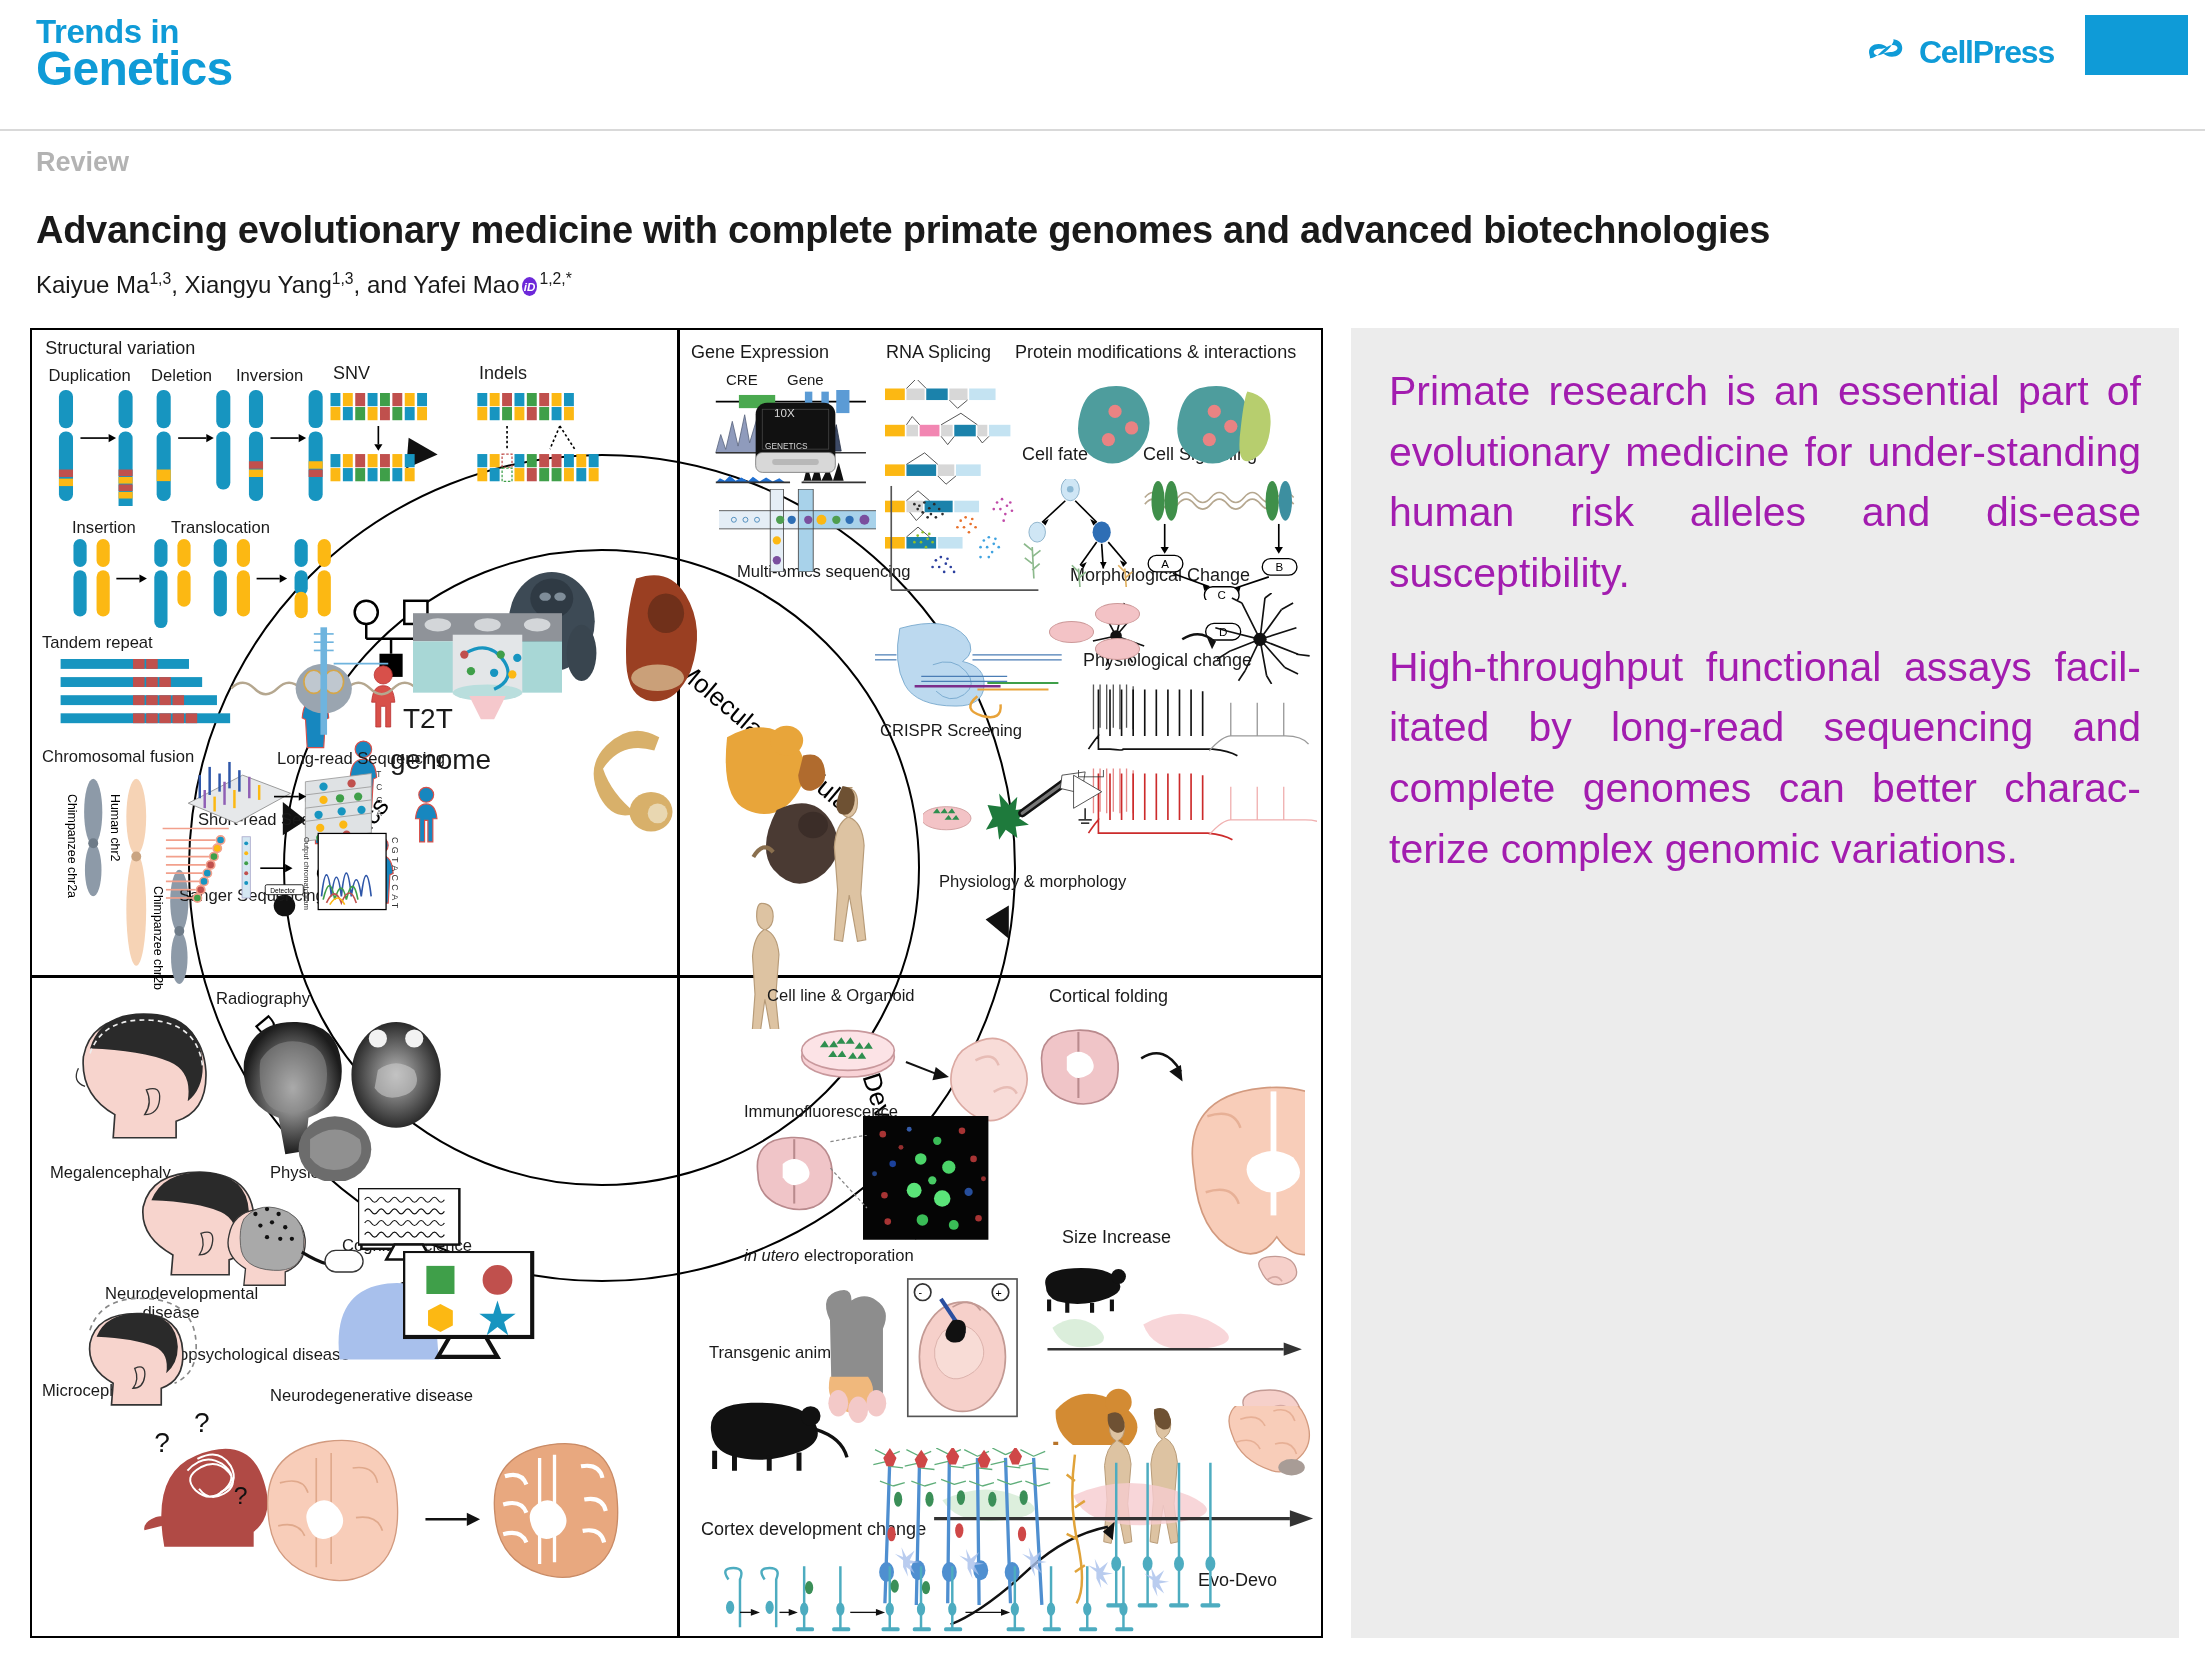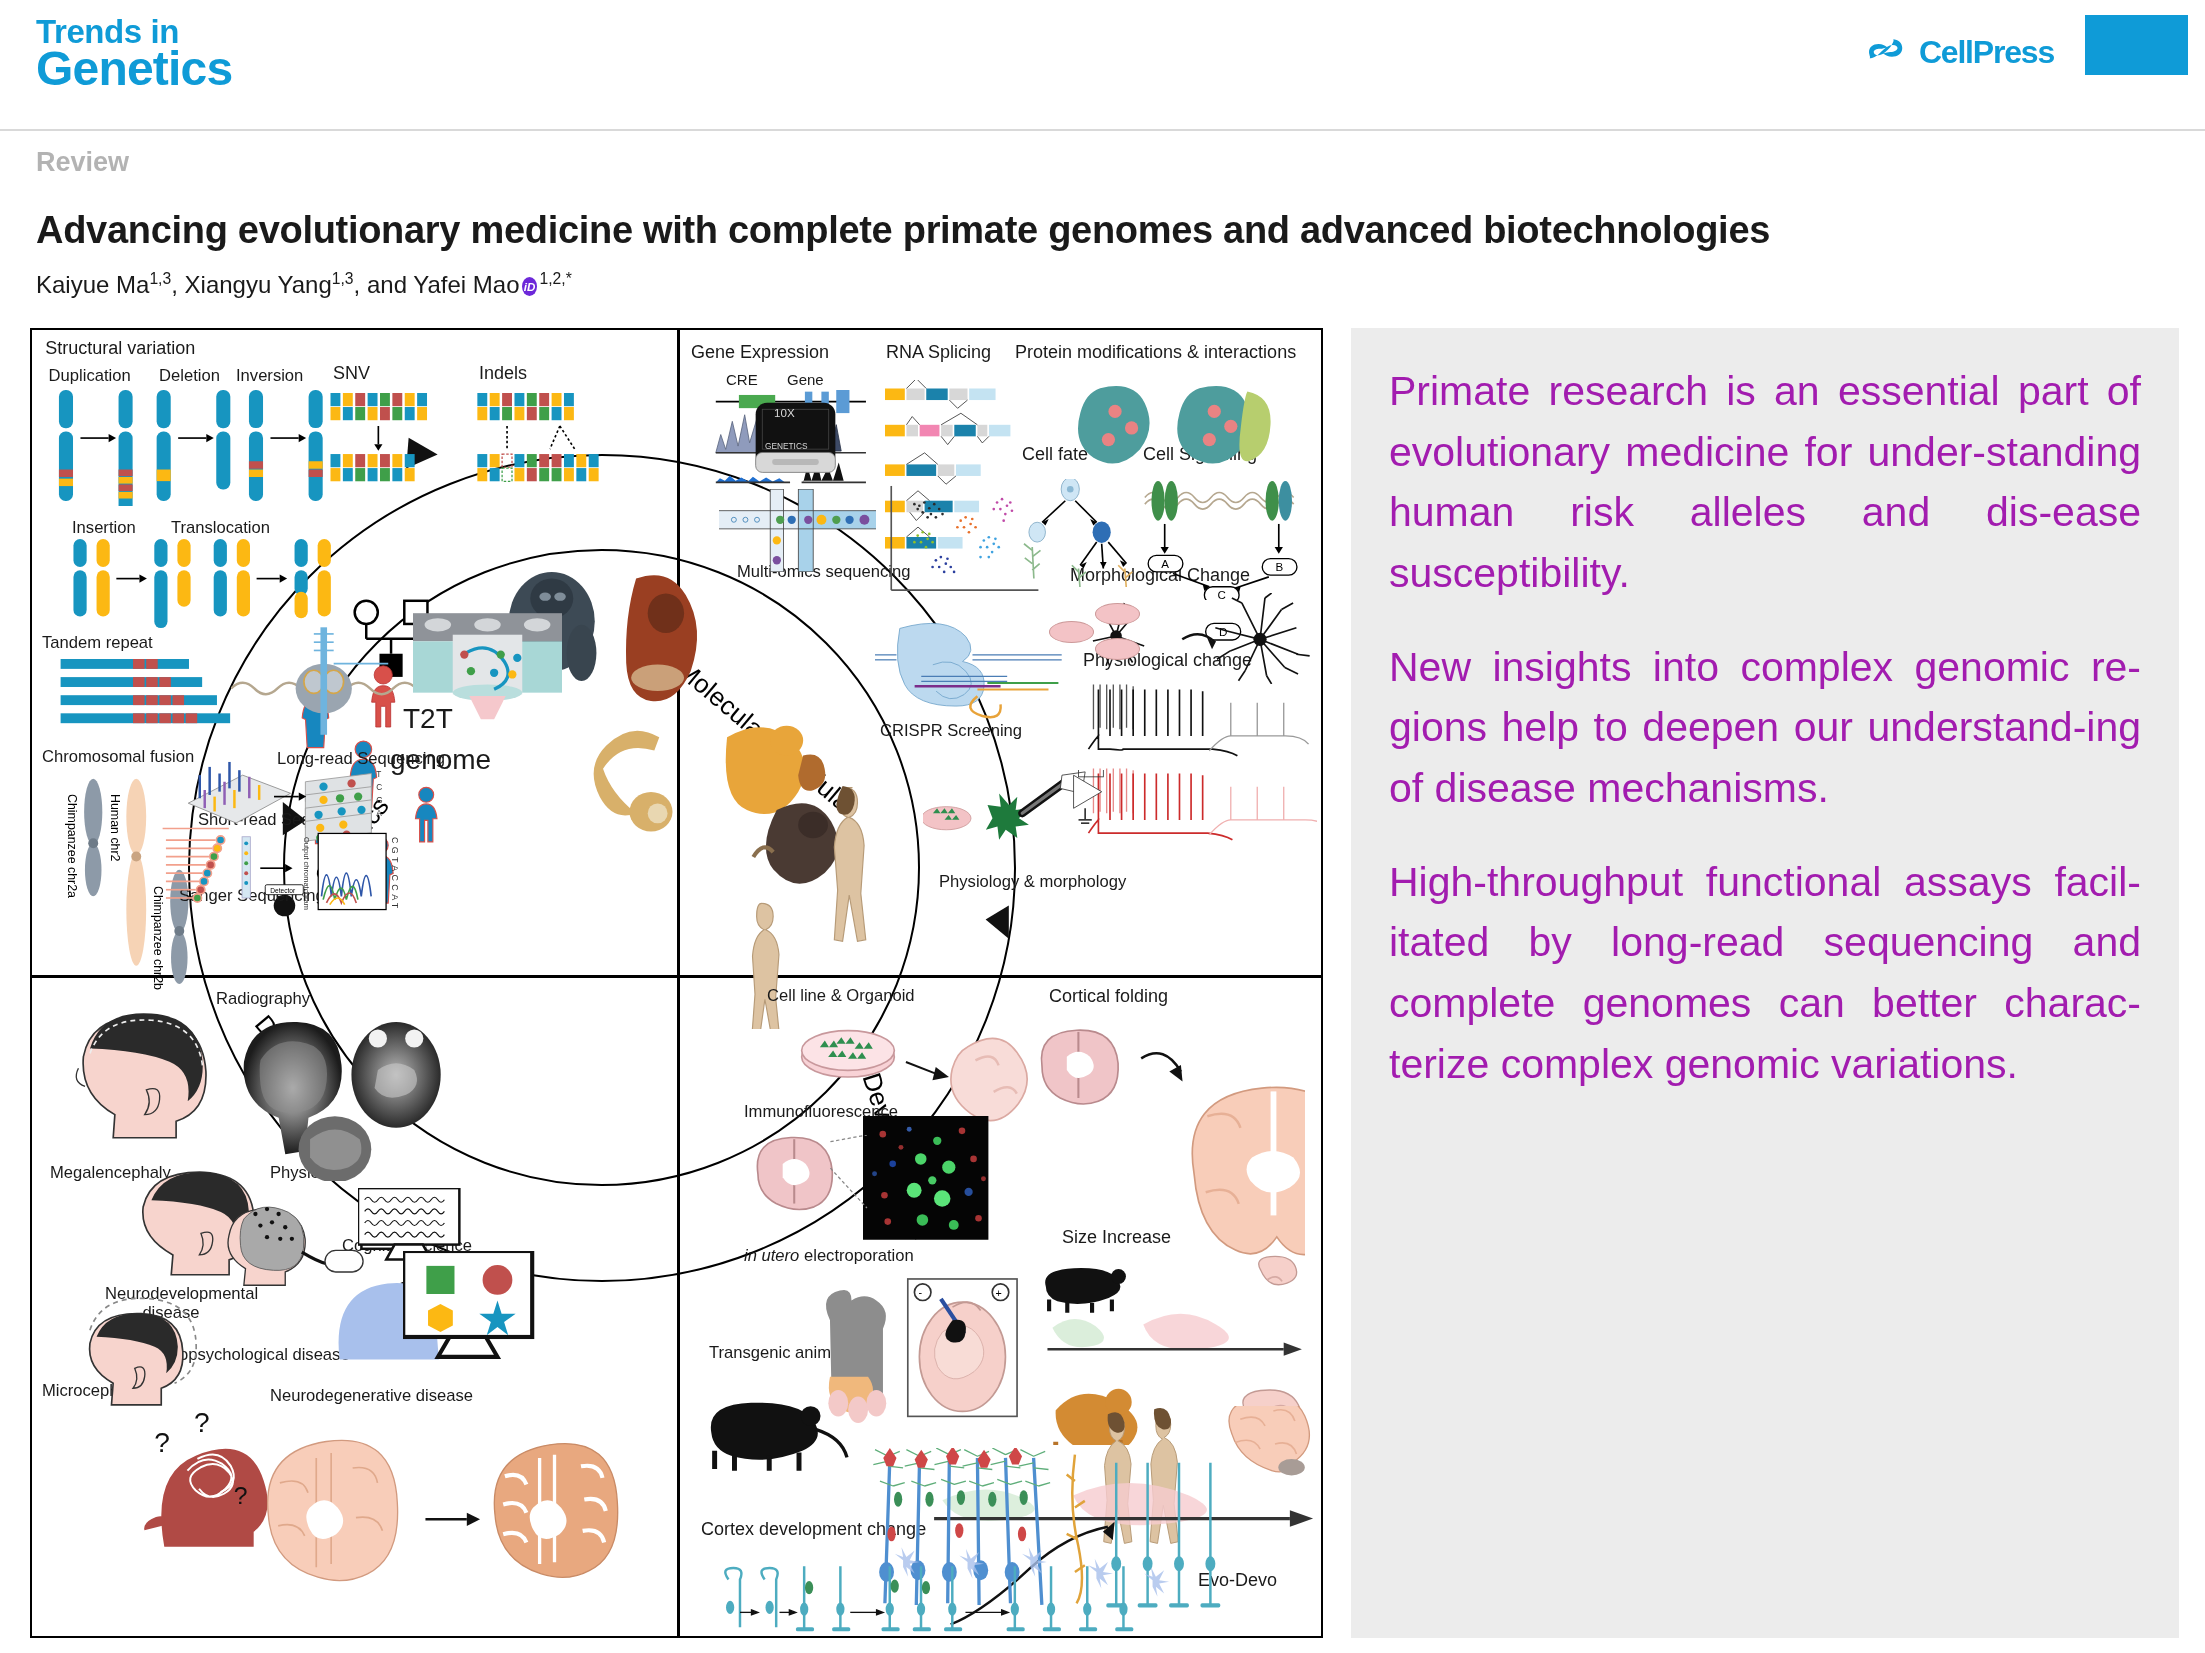--- a/index.html
+++ b/index.html
@@ -176,21 +176,21 @@
         <path d="M110 8 q16 0 16 18 q0 14 -10 18 q16 6 18 34 l-4 58 l6 56 l-10 2 l-10 -56 l-8 56 l-10 -2 l4 -60 l-4 -52 q2 -28 16 -36 q-10 -4 -10 -18 q0 -18 16 -18z" transform="translate(16,0)"></path>
         <path d="M46 58 q14 0 14 16 q0 12 -9 16 q14 6 16 30 l-4 52 l5 50 l-9 2 l-9 -50 l-7 50 l-9 -2 l4 -54 l-3 -46 q2 -25 14 -32 q-9 -4 -9 -16 q0 -16 6 -16z" transform="translate(-20,90)"></path>
       </g>
       <path d="M16 92 q12 -20 24 -6" fill="none" stroke="#8a6f4e" stroke-width="5"></path>
       <path d="M124 6 q18 2 14 22 q-4 16 -16 12 q-12 -6 2 -34z" fill="#6e5133"></path>
     </svg>
 
     <div class="fig-label sect-title" style="left:13.2px; top:8.3px;">Structural variation</div>
 
     <div class="fig-label md" style="left:16.6px; top:36px;">Duplication</div>
-    <div class="fig-label md" style="left:119px; top:36px;margin-left:8px;">Deletion</div>
+    <div class="fig-label md" style="left:119px; top:36px;">Deletion</div>
     <div class="fig-label md" style="left:204px; top:36px;">Inversion</div>
     <div class="fig-label md" style="left:40px; top:188px;">Insertion</div>
     <div class="fig-label md" style="left:139px; top:188px;">Translocation</div>
 
     <svg style="position:absolute;left:16.6px;top:60px;width:207px;height:116px" viewBox="0 0 250 140" width="207" height="116">
       <g>
         <rect x="12" y="0" width="17" height="46" rx="8" fill="#1795c0"></rect>
         <rect x="12" y="50" width="17" height="84" rx="8" fill="#1795c0"></rect>
         <rect x="12" y="96" width="17" height="9" fill="#c0504d"></rect>
         <rect x="12" y="107" width="17" height="9" fill="#fcb813"></rect>
@@ -1175,16 +1175,15 @@
         <path d="M300 60 l44 0"></path>
           <polygon points="344,57 352,60 344,63" fill="#111"></polygon>
       </g>
     </svg>
 
   </div>
 </div>
 
 <aside id="highlights">
   <p>Primate research is an essential part of evolutionary medicine for under-standing human risk alleles and dis-ease susceptibility.</p>
-  <p>New insights into complex genomic re-gions help to deepen our understand-ing of disease mechanisms.</p>
   <p>High-throughput functional assays facil-itated by long-read sequencing and complete genomes can better charac-terize complex genomic variations.</p>
 </aside>
 
 
 </body></html>

